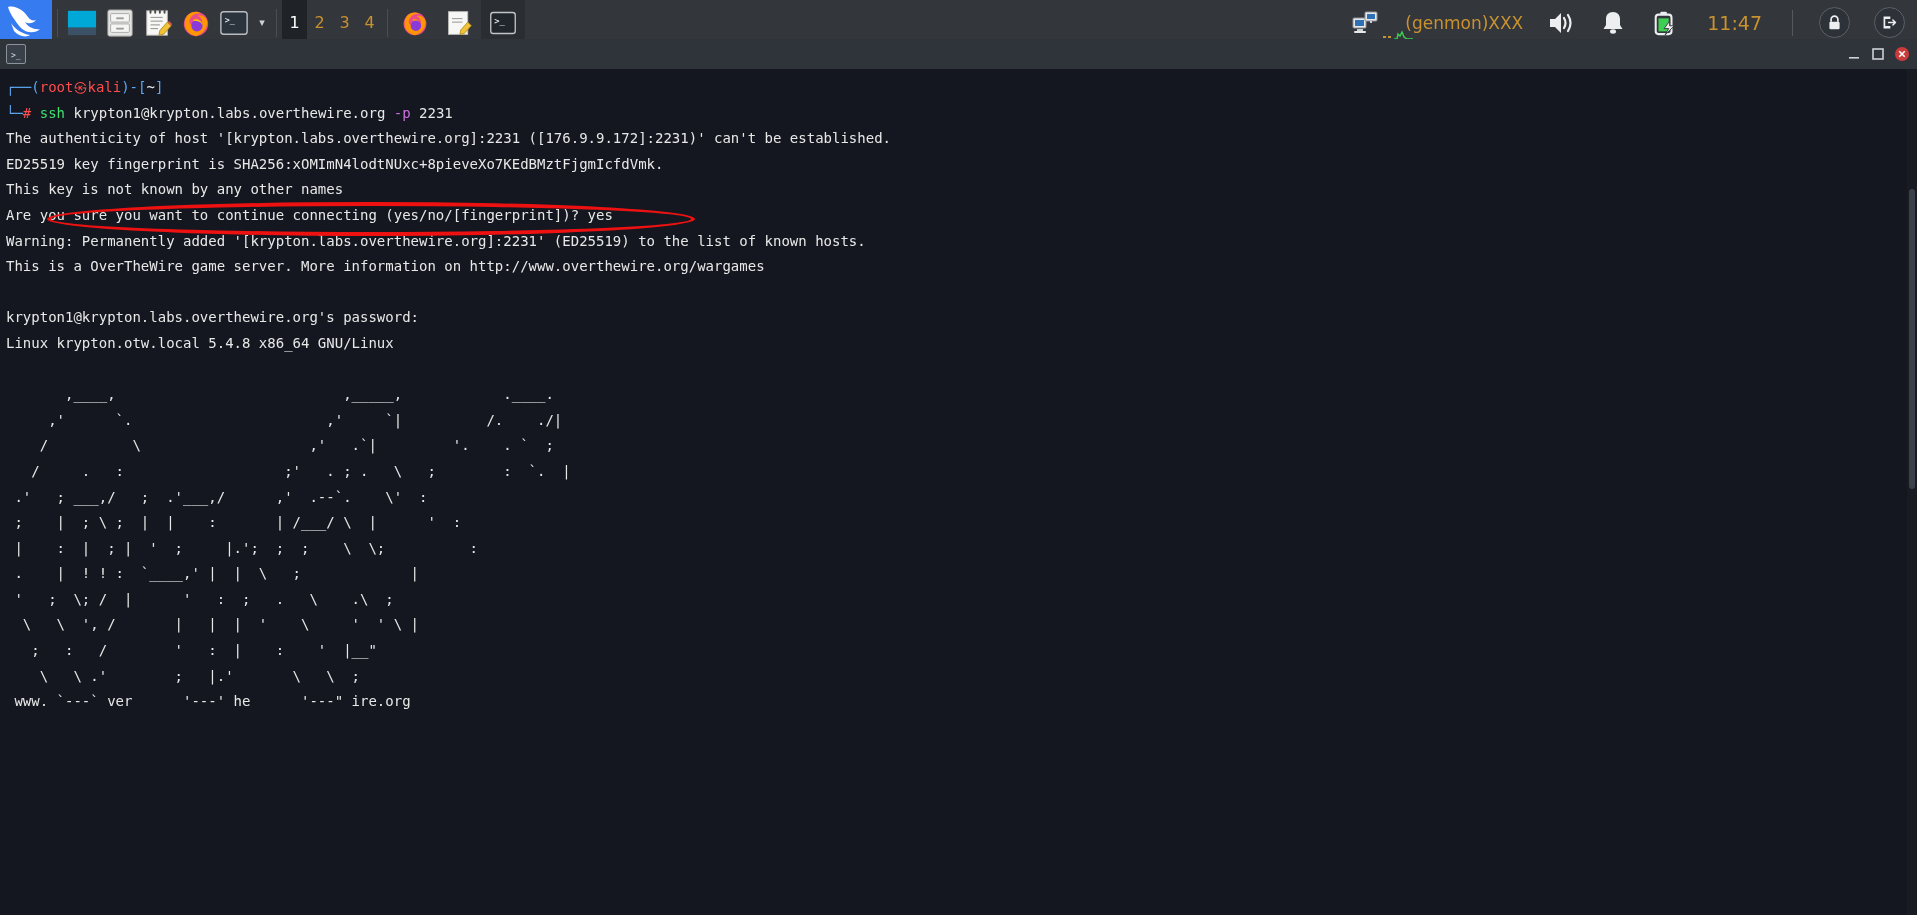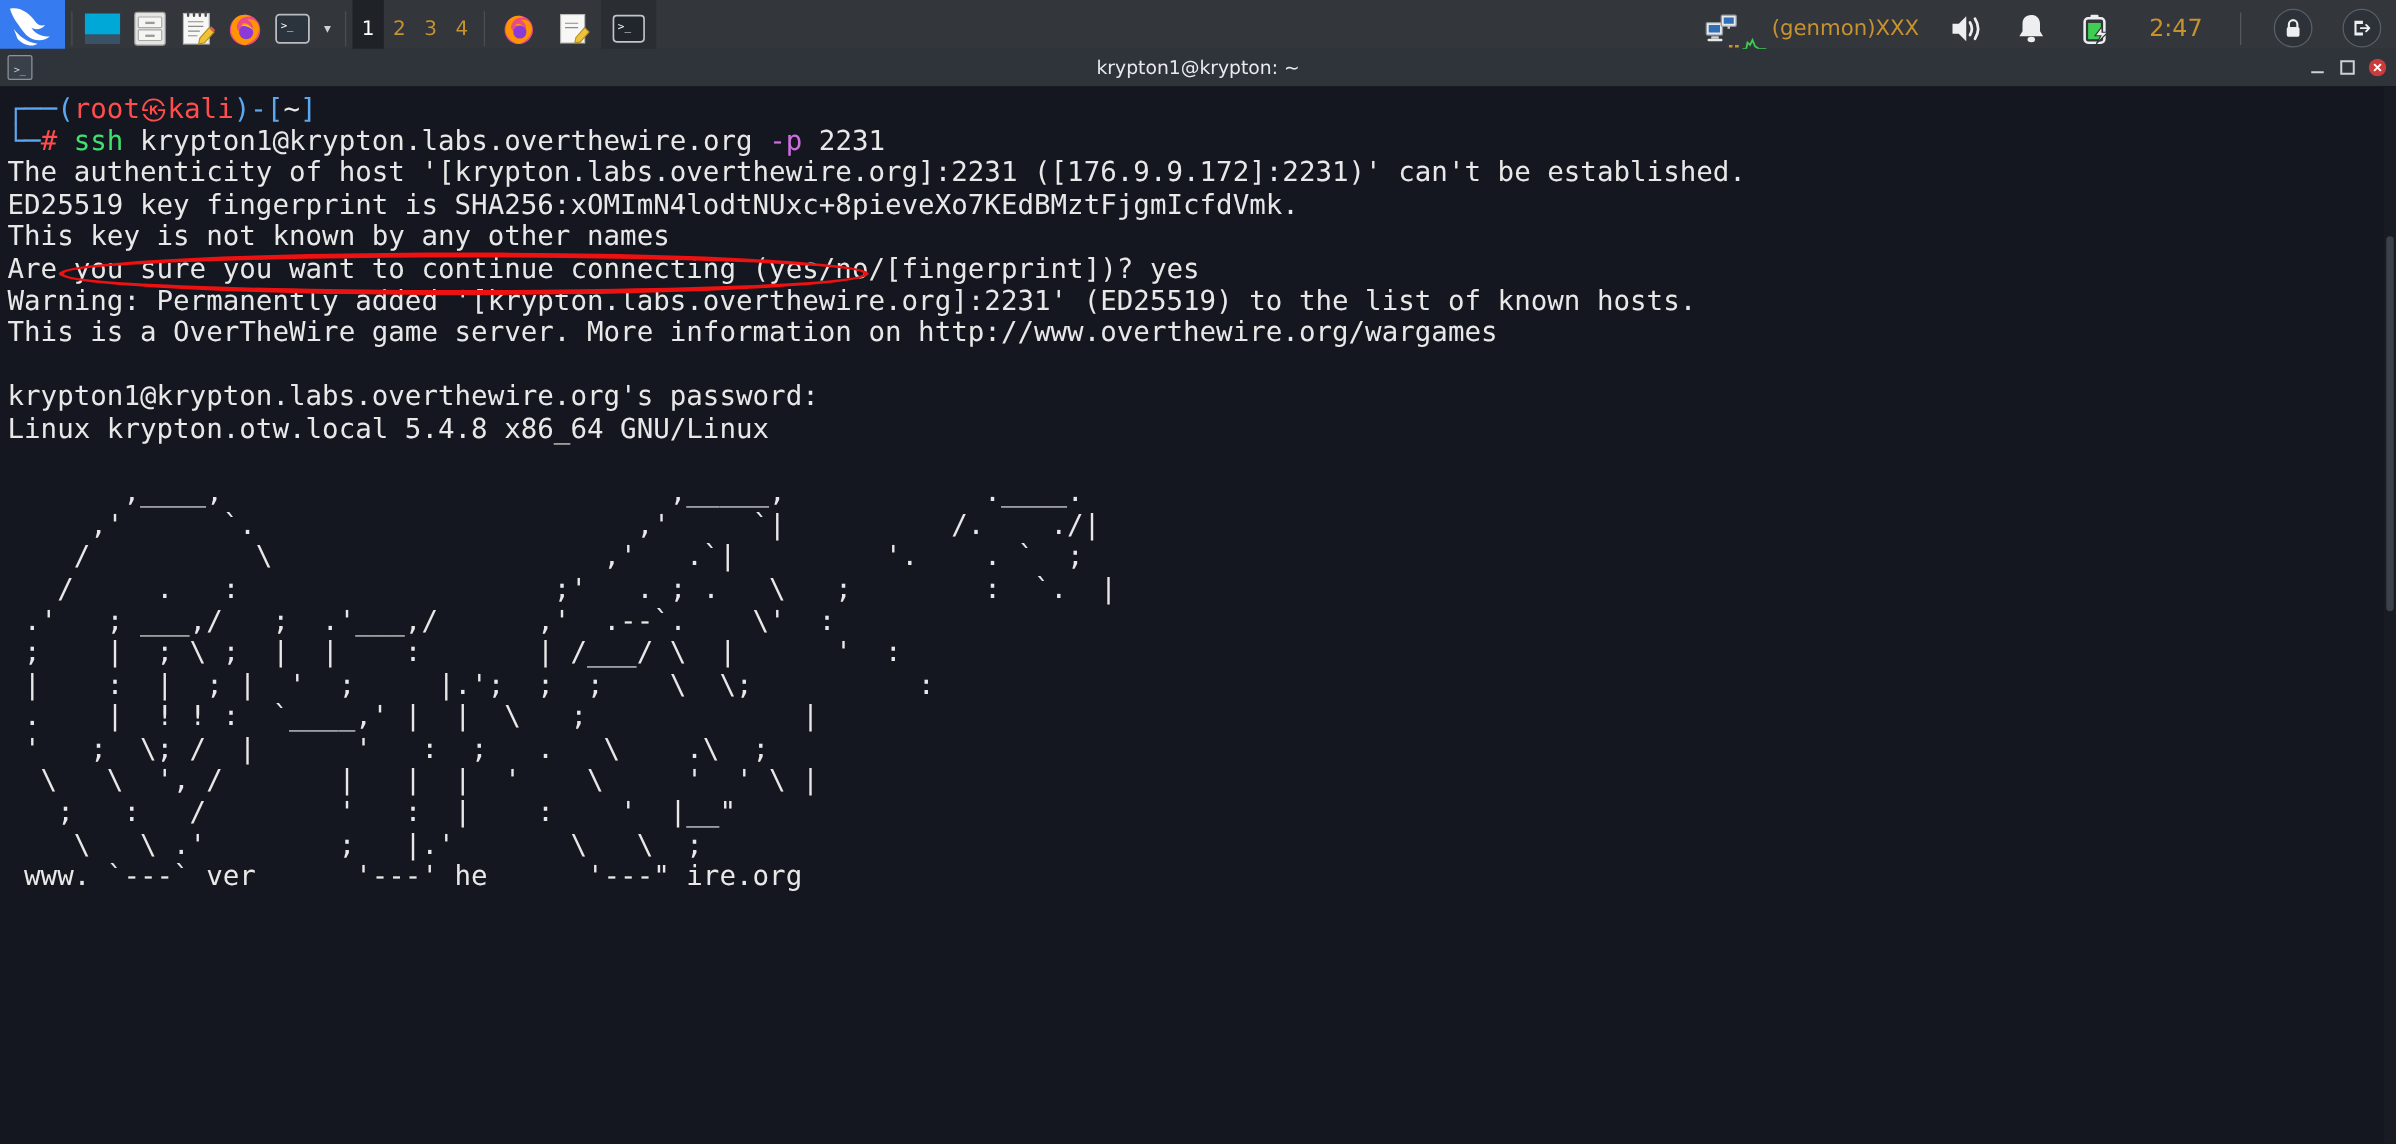--- a/index.html
+++ b/index.html
@@ -203,21 +203,21 @@
   }
 
   .term-body {
     flex: 1; background: #14171f; position: relative;
     overflow: hidden;
   }
   .term-screen {
     position: absolute; left: 0; top: 0; right: 10px; bottom: 0;
     padding: 6px 6px 0 6px;
     font-family: "DejaVu Sans Mono", monospace;
-    font-size: 22px; line-height: 25.6px;
+    font-size: 14px; line-height: 25.6px;
     color: #e8e8e8; white-space: pre;
     letter-spacing: 0px;
   }
   .term-scrollbar {
     position: absolute; right: 0; top: 0; width: 10px; bottom: 0;
     background: #181b22;
   }
   .term-scrollbar .thumb {
     position: absolute; left: 2px; top: 120px; width: 6px; height: 300px;
     background: #3b414b; border-radius: 3px;
@@ -383,21 +383,21 @@
 
     <div class="tray-icon">
       <svg viewBox="0 0 28 26">
         <rect x="9" y="1" width="7" height="3" rx="1" fill="#eceef0"></rect>
         <rect x="4" y="4" width="17" height="21" rx="3" fill="none" stroke="#eceef0" stroke-width="2.2"></rect>
         <rect x="7" y="8" width="11" height="14" fill="#3ecf52"></rect>
         <path d="M19 11 L13 19 L18 19 L14 26 L24 16 L19 16 Z" fill="#eceef0" stroke="#33363b" stroke-width="1"></path>
       </svg>
     </div>
 
-    <div class="clock">2:47</div>
+    <div class="clock">11:47</div>
 
     <div class="sep-v"></div>
 
     <div class="round-btn">
       <svg viewBox="0 0 20 20">
         <path d="M6 9 V6.5 A4 4 0 0 1 14 6.5 V9" fill="none" stroke="#eceef0" stroke-width="2"></path>
         <rect x="4" y="9" width="12" height="9" rx="1.5" fill="#eceef0"></rect>
       </svg>
     </div>
 
@@ -597,21 +597,20 @@
 <div id="terminal-window">
 
   <div class="term-titlebar">
     <div class="tb-left">
       <div class="tb-icon">
         <svg viewBox="0 0 13 13">
           <text x="1" y="10" font-family="DejaVu Sans Mono, monospace" font-size="8" fill="#d7dadd">&gt;_</text>
         </svg>
       </div>
     </div>
-    <div class="tb-title">krypton1@krypton: ~</div>
     <div class="tb-right">
       <div class="tb-btn">
         <svg viewBox="0 0 14 14">
             <rect x="2" y="10" width="10" height="1.6" fill="#cdd1d6"></rect>
           </svg>
       </div>
       <div class="tb-btn">
         <svg viewBox="0 0 14 14">
             <rect x="2" y="2" width="10" height="10" fill="none" stroke="#cdd1d6" stroke-width="1.6"></rect>
           </svg>

